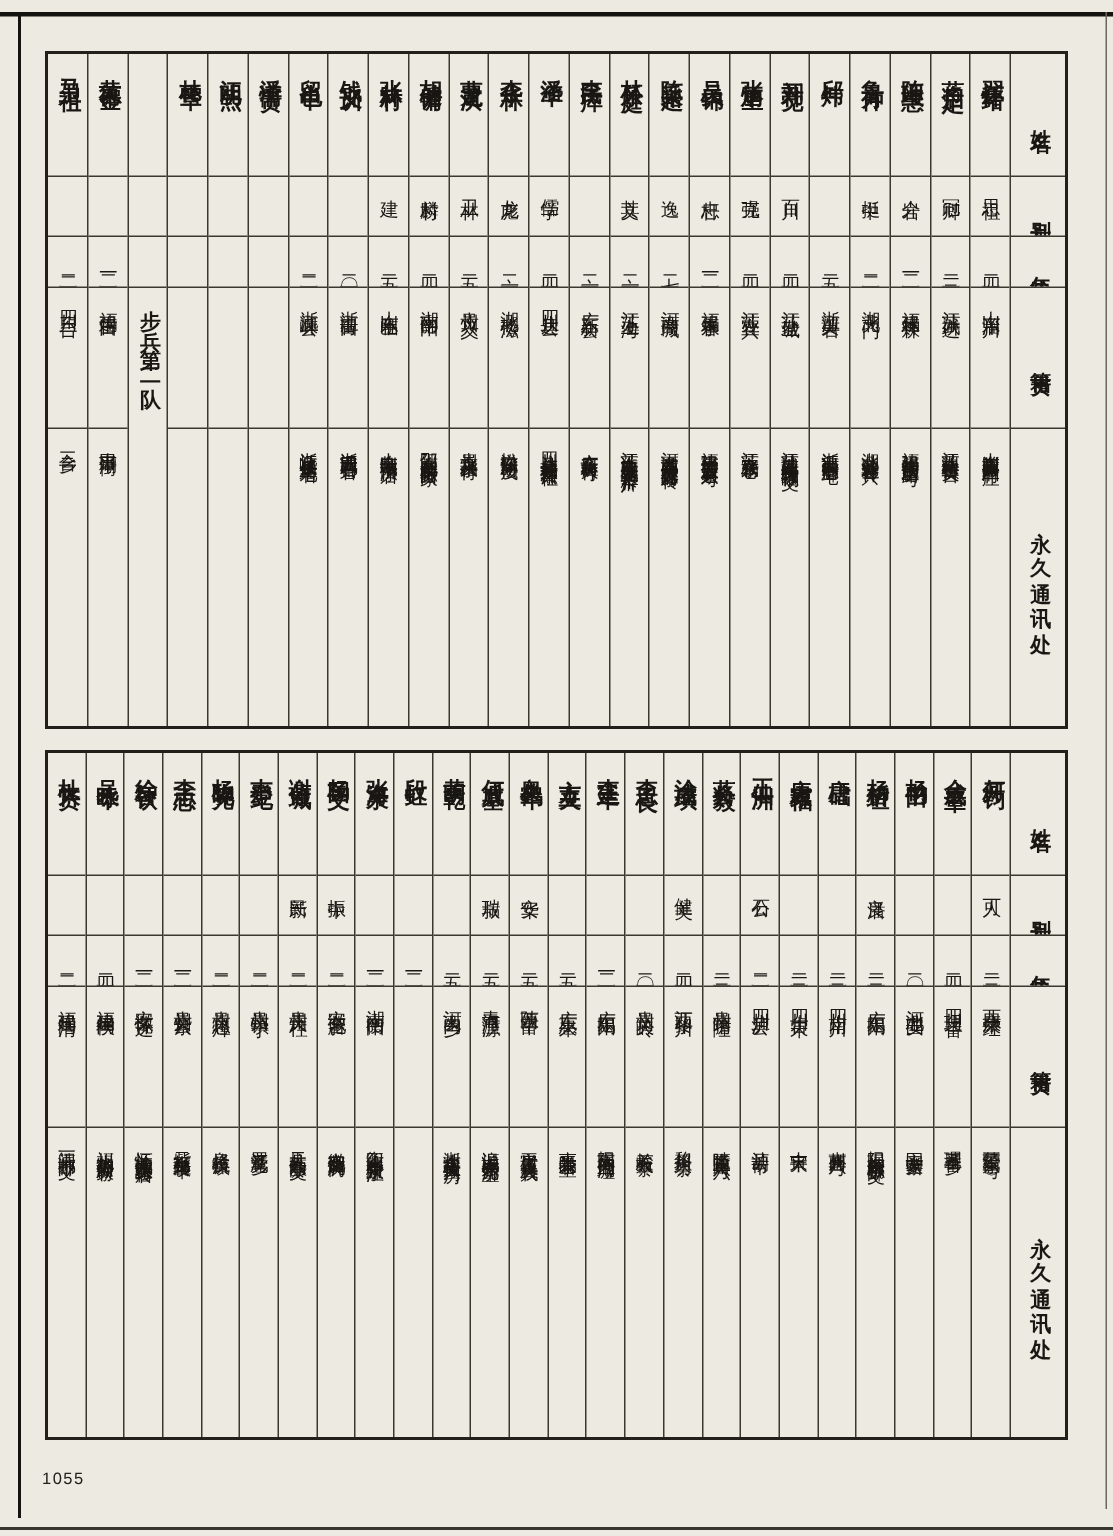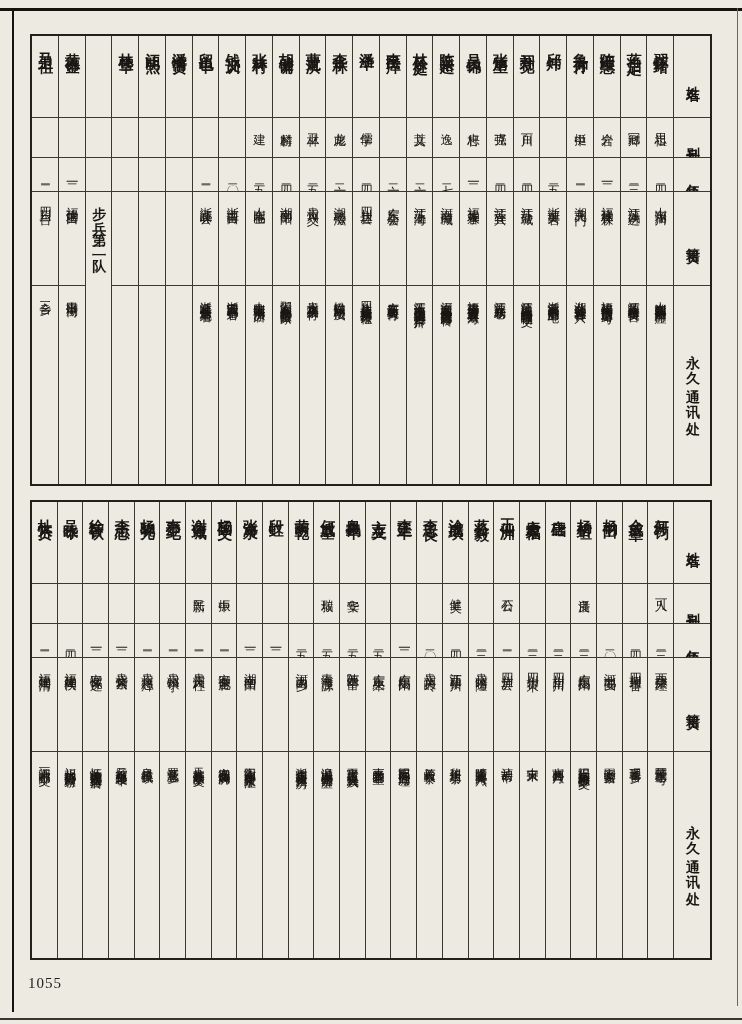--- a/index.html
+++ b/index.html
@@ -65,23 +65,23 @@
 
   .hdr .cell { align-items: center; padding-top: 0; }
   .hdr .cell span { font-size: 14px; font-weight: bold; letter-spacing: 2px; }
   .hdr .r-addr { padding-top: 0; }
   .hdr .r-addr span { letter-spacing: 17px; }
 
   .pagenum {
     position: absolute;
     left: 28px;
     bottom: 32px;
-    font-size: 15px;
+    font-size: 11px;
     color: #23201b;
-    font-family: Liberation Serif, serif;
+    font-family: Liberation Sans, sans-serif;
     letter-spacing: 1px;
   }
 </style>
 </head>
 <body>
 
 <div class="page">
   <div class="edge-top"></div>
   <div class="edge-left"></div>
   <div class="edge-right"></div>

